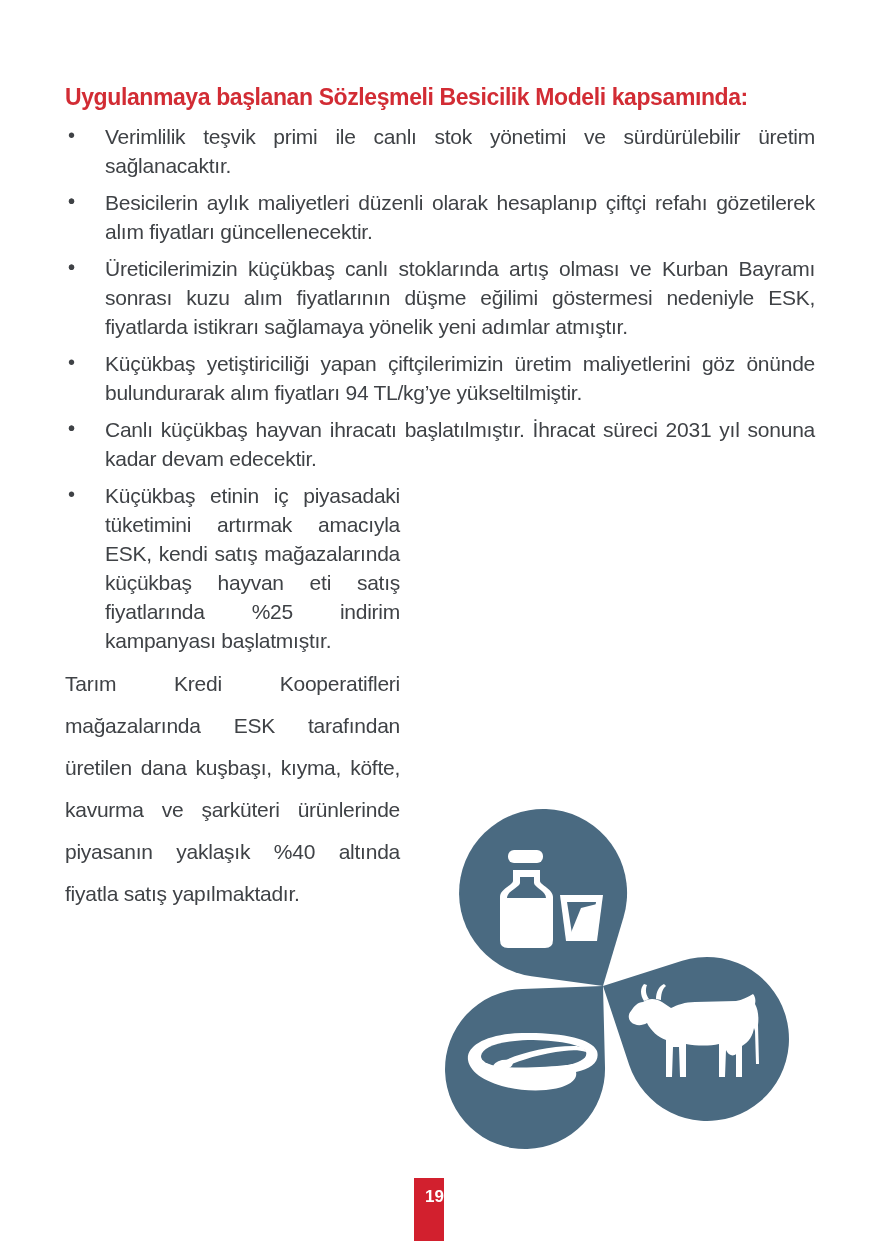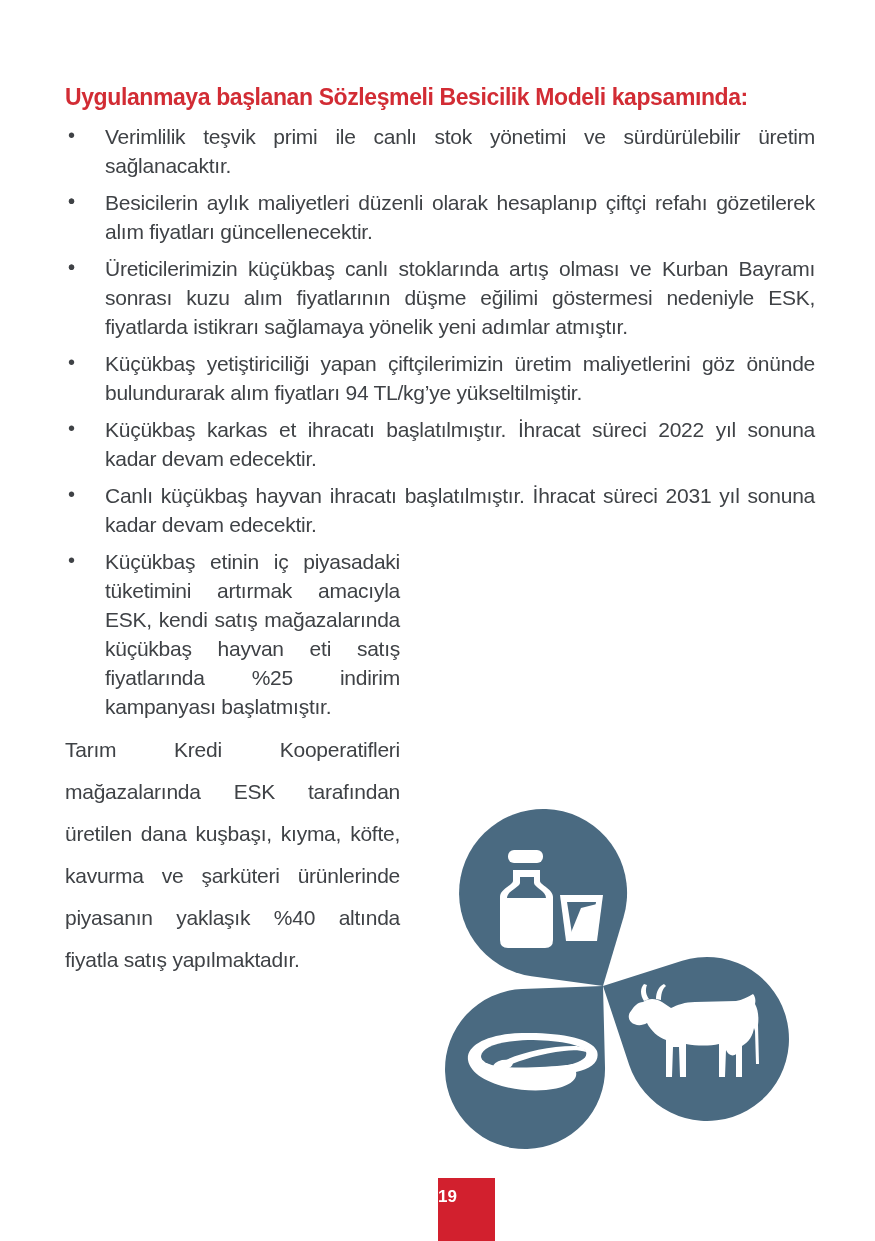--- a/index.html
+++ b/index.html
@@ -11,23 +11,23 @@
            text-align:justify;letter-spacing:-0.25px;}
   .heading{margin:0 0 12px 0;font-size:23px;line-height:26px;font-weight:700;
            color:#d22c34;text-align:left;letter-spacing:-0.4px;}
   ul.bullets{list-style:none;margin:0;padding:0;}
   ul.bullets li{position:relative;padding-left:40px;margin-bottom:8px;}
   .dot{position:absolute;left:3px;top:-1px;font-size:20px;}
   .lead{margin:0 0 8px 0;}
   .closing{margin:2px 0 0 0;line-height:42px;}
   .float-spacer{float:right;width:415px;height:400px;margin-top:58px;}
   .petal-graphic{position:absolute;left:450px;top:788px;width:400px;height:385px;overflow:visible;}
-  .page-num{position:absolute;left:438px;top:1178px;width:57px;height:63px;
+  .page-num{position:absolute;left:414px;top:1178px;width:30px;height:63px;
             background:#d2202e;color:#ffffff;box-sizing:border-box;
-            text-align:left;padding-top:9px;font-size:17px;font-weight:700;
+            text-align:right;padding-top:9px;font-size:17px;font-weight:700;
             letter-spacing:0;}
 </style>
 </head>
 <body>
 
 <div class="page">
 
   <div class="content">
 
     <h1 class="heading">Uygulanmaya başlanan Sözleşmeli Besicilik Modeli kapsamında:</h1>
@@ -54,21 +54,20 @@
     </ul>
 
 
     <ul class="bullets">
       <li>
         <span class="dot">•</span>
         <span>Küçükbaş yetiştiriciliği yapan çiftçilerimizin üretim maliyetlerini göz önünde bulundurarak alım fiyatları 94 TL/kg’ye yükseltilmiştir.</span>
       </li>
       <li>
         <span class="dot">•</span>
-        <span>Küçükbaş karkas et ihracatı başlatılmıştır. İhracat süreci 2022 yıl sonuna kadar devam edecektir.</span>
       </li>
       <li>
         <span class="dot">•</span>
         <span>Canlı küçükbaş hayvan ihracatı başlatılmıştır. İhracat süreci 2031 yıl sonuna kadar devam edecektir.</span>
       </li>
       <li>
         <span class="float-spacer"></span>
         <span class="dot">•</span>
         <span>Küçükbaş etinin iç piyasadaki tüketimini artırmak amacıyla ESK, kendi satış mağazalarında küçükbaş hayvan eti satış fiyatlarında %25 indirim kampanyası başlatmıştır.</span>
       </li>

